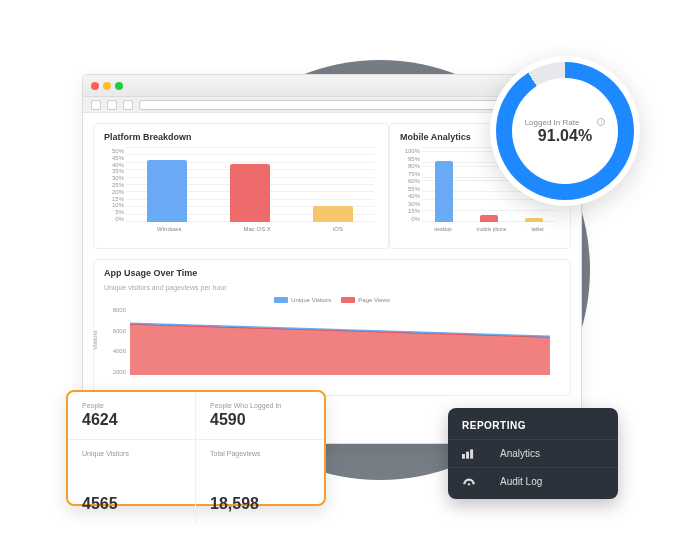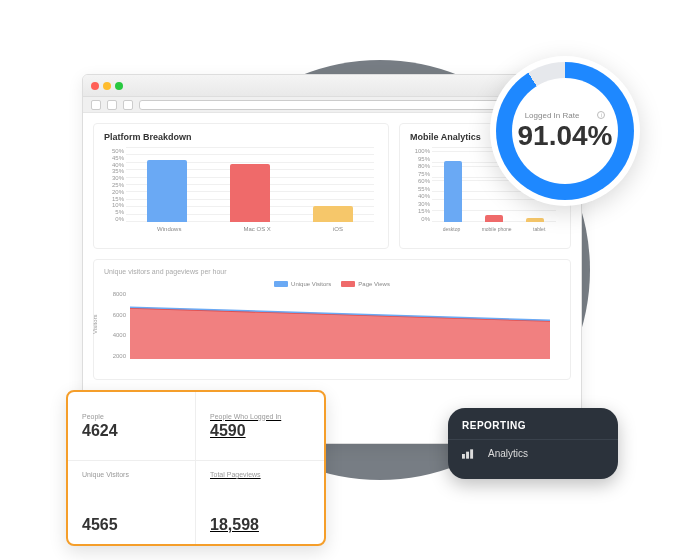--- a/index.html
+++ b/index.html
@@ -6,21 +6,21 @@
   body { width: 700px; height: 560px; font-family: -apple-system, Helvetica, Arial, sans-serif; background: #fff; position: relative; overflow: hidden; }
   .bg-blob { position: absolute; width: 420px; height: 420px; background: #777d84; border-radius: 50%; left: 170px; top: 60px; z-index: 0; }
   .window { position: absolute; left: 82px; top: 74px; width: 500px; height: 370px; background: #fff; border: 1px solid #ddd; border-radius: 6px; box-shadow: 0 4px 16px rgba(0,0,0,0.08); z-index: 1; overflow: hidden; }
   .titlebar { height: 22px; background: linear-gradient(#f4f4f4,#e9e9e9); border-bottom: 1px solid #ddd; display: flex; align-items: center; padding: 0 8px; gap: 4px; }
   .dot { width: 8px; height: 8px; border-radius: 50%; }
   .dot.red { background: #ff5f57; } .dot.yellow { background: #febc2e; } .dot.green { background: #28c840; }
   .toolbar { height: 16px; background:#f0f0f0; border-bottom:1px solid #e5e5e5; display:flex; align-items:center; padding:0 8px; gap:6px; }
   .tbbtn { width:10px;height:10px;background:#fff;border:1px solid #ccc;border-radius:2px; }
   .urlbar { flex:1;height:10px;background:#fff;border:1px solid #ccc;border-radius:3px; }
   .content { padding: 10px; display: flex; flex-direction: column; gap: 10px; }
-  .row { display:flex; gap:10px; }
+  .row { display:flex; }
   .card { background:#fff; border:1px solid #eee; border-radius:4px; padding:8px 10px; }
   .card-title { font-size:9px; font-weight:700; color:#333; margin-bottom:6px; }
   .card-sub { font-size:7px; color:#aaa; margin-bottom:6px; }
   .chart { position:relative; }
   .ylabels { position:absolute; left:0; top:0; bottom:18px; width:20px; display:flex; flex-direction:column; justify-content:space-between; font-size:6px; color:#999; text-align:right; }
   .plot { position:absolute; left:22px; right:4px; top:0; bottom:18px; display:flex; align-items:flex-end; justify-content:space-around; }
   .gridlines { position:absolute; left:22px; right:4px; top:0; bottom:18px; }
   .gl { position:absolute; left:0; right:0; height:1px; background:#f0f0f0; }
   .bar { width:40px; border-radius:2px 2px 0 0; }
   .xlabels { position:absolute; left:22px; right:4px; bottom:0; height:14px; display:flex; justify-content:space-around; font-size:6px; color:#888; }
@@ -31,31 +31,31 @@
   .areawrap { position:relative; height:80px; }
   .areawrap .yl { position:absolute; left:0; top:0; bottom:12px; width:22px; display:flex; flex-direction:column; justify-content:space-between; font-size:6px; color:#999; text-align:right; }
   .areawrap .axlabel { position:absolute; left:-6px; top:50%; transform:rotate(-90deg) translateY(-50%); transform-origin:left; font-size:6px; color:#999; }
   .areawrap svg { position:absolute; left:26px; right:4px; top:0; bottom:12px; }
   
   .donut { position:absolute; right:60px; top:56px; width:150px; height:150px; z-index:3; }
   .donut-bg { position:absolute; inset:0; border-radius:50%; background:#fff; box-shadow:0 6px 24px rgba(0,0,0,0.15); }
   .donut-ring { position:absolute; inset:6px; border-radius:50%; background: conic-gradient(#1e88ff 0% 91.04%, #e6e8ec 91.04% 100%); }
   .donut-hole { position:absolute; inset:22px; border-radius:50%; background:#fff; display:flex; flex-direction:column; align-items:center; justify-content:center; }
   .donut-label { font-size:8px; color:#888; display:flex; align-items:center; gap:18px; }
-  .donut-val { font-size:28px; font-weight:700; color:#333; }
+  .donut-val { font-size:16px; font-weight:700; color:#333; }
   
-  .stats { position:absolute; left:66px; top:390px; width:260px; height:156px; background:#fff; border:2px solid #f59e2a; border-radius:8px; box-shadow:0 6px 18px rgba(0,0,0,0.12); z-index:3; display:grid; grid-template-columns:1fr 1fr; grid-template-rows:1fr 1fr; }
+  .stats { position:absolute; left:66px; top:390px; width:260px; height:116px; background:#fff; border:2px solid #f59e2a; border-radius:8px; box-shadow:0 6px 18px rgba(0,0,0,0.12); z-index:3; display:grid; grid-template-columns:1fr 1fr; grid-template-rows:1fr 1fr; }
   .stat { padding:10px 14px; border-right:1px solid #eee; border-bottom:1px solid #eee; display:flex; flex-direction:column; justify-content:center; }
-  .stat:nth-child(2n){border-right:none;text-decoration:underline;} .stat:nth-child(n+3){border-bottom:none;gap:36px;}
+  .stat:nth-child(2n){border-right:none;} .stat:nth-child(n+3){border-bottom:none;gap:36px;}
   .stat-label { font-size:7px; color:#999; margin-bottom:2px; }
   .stat-val { font-size:16px; font-weight:700; color:#333; }
   
-  .report { position:absolute; right:82px; top:408px; width:170px; background:#2b323b; border-radius:17px; box-shadow:0 6px 18px rgba(0,0,0,0.25); z-index:3; padding:12px 0 12px; }
+  .report { position:absolute; right:82px; top:408px; width:170px; background:#2b323b; border-radius:8px; box-shadow:0 6px 18px rgba(0,0,0,0.25); z-index:3; padding:12px 0 4px; }
   .report-title { color:#fff; font-size:10px; font-weight:700; letter-spacing:0.5px; padding:0 14px 8px; }
-  .report-item { display:flex; align-items:center; gap:12px; padding:8px 14px; color:#ddd; font-size:10px; border-top:1px solid #3a424c; }
+  .report-item { display:flex; align-items:center; gap:24px; padding:8px 14px; color:#ddd; font-size:10px; border-top:1px solid #3a424c; }
   .ricon { width:14px; height:10px; fill:#ddd; }
   .info-icon { width:8px;height:8px;border:1px solid #bbb;border-radius:50%;display:inline-flex;align-items:center;justify-content:center;font-size:6px;color:#bbb;}
 </style>
 </head>
 <body>
 
 <div class="bg-blob"></div>
 
 <div class="window">
   <div class="titlebar">
@@ -146,20 +146,21 @@
           </div>
           <div class="xlabels" style="font-size:5px;">
             <span>desktop</span>
             <span>mobile phone</span>
             <span>tablet</span>
           </div>
         </div>
       </div>
     </div>
     <div class="card">
+      <div class="card-title">App Usage Over Time</div>
       <div class="card-sub">Unique visitors and pageviews per hour</div>
       <div class="legend">
         <span>
             <i class="sw" style="background:#6aa9f4"></i>
             <span>Unique Visitors</span>
           </span>
         <span>
             <i class="sw" style="background:#ef6a6a"></i>
             <span>Page Views</span>
           </span>
@@ -216,13 +217,20 @@
 <div class="report">
   <div class="report-title">REPORTING</div>
   <div class="report-item">
     <svg class="ricon" viewBox="0 0 24 16">
         <rect x="0" y="8" width="5" height="8"></rect>
         <rect x="7" y="4" width="5" height="12"></rect>
         <rect x="14" y="0" width="5" height="16"></rect>
       </svg>
     <span>Analytics</span>
   </div>
+  <div class="report-item">
+    <svg class="ricon" viewBox="0 0 24 16">
+        <path d="M12 2a10 10 0 0 0-10 10h4a6 6 0 1 1 12 0h4A10 10 0 0 0 12 2z"></path>
+        <circle cx="12" cy="12" r="2"></circle>
+      </svg>
+    <span>Audit Log</span>
+  </div>
 </div>
 
 </body></html>

